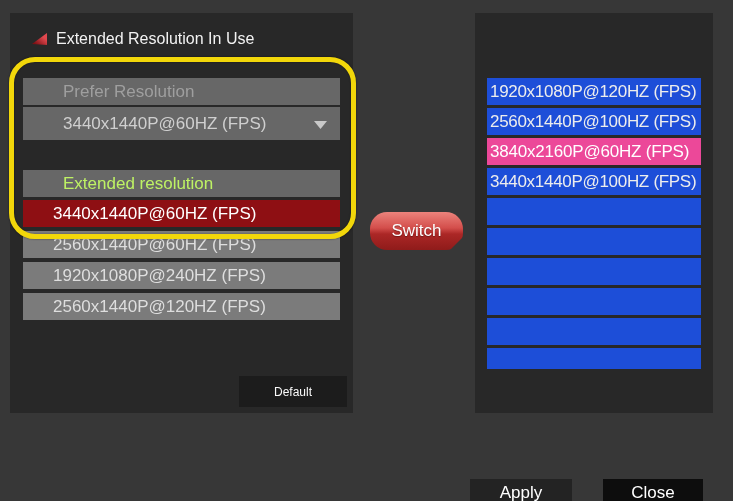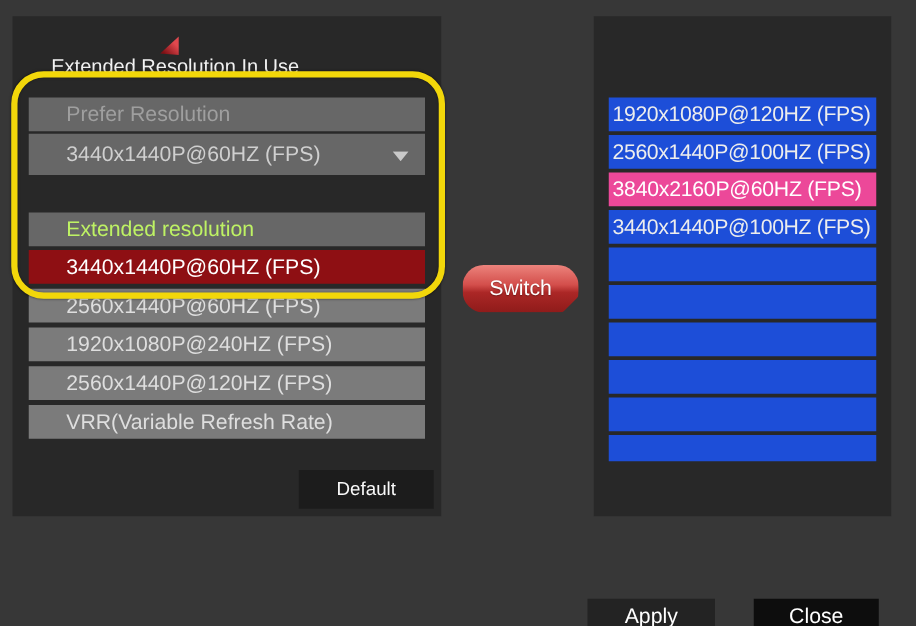--- a/index.html
+++ b/index.html
@@ -6,39 +6,39 @@
   body{
     width:733px;height:501px;overflow:hidden;position:relative;
     background:#373737;
     font-family:"Liberation Sans", sans-serif;
     -webkit-font-smoothing:antialiased;
   }
   .panel{position:absolute;background:#282828;}
   #left-panel{left:10px;top:13px;width:343px;height:400px;}
   #right-panel{left:475px;top:13px;width:238px;height:400px;}
 
-  .panel-header{position:absolute;display:flex;align-items:flex-start;flex-direction:column;}
+  .panel-header{position:absolute;display:flex;align-items:flex-start;}
   #left-panel .panel-header{left:22px;top:16px;align-items:center;}
   #right-panel .panel-header{left:20px;top:14px;}
 
   .tri-icon{
     width:15px;height:12px;flex:0 0 15px;
     clip-path:polygon(100% 0,100% 100%,0 92%);
     background:linear-gradient(to bottom left,#e0484e 30%,#7e1014 85%);
   }
   #right-panel .tri-icon{margin-top:4px;}
   .panel-title{
     margin-left:9px;color:#f2f2f2;font-size:16px;line-height:20px;
   }
   #left-panel .panel-title{white-space:nowrap;}
   #right-panel .panel-title{width:176px;}
 
   .bar{
     position:absolute;left:13px;width:317px;background:#676767;
-    box-sizing:border-box;padding-left:30px;
+    box-sizing:border-box;padding-left:40px;
     font-size:17px;display:flex;align-items:center;
   }
   #prefer-label{top:65px;height:27px;color:#9f9f9f;}
   #prefer-select{top:94px;height:33px;color:#cfcfcf;cursor:pointer;}
   #ext-label{top:157px;height:27px;color:#bef264;}
   .dd-arrow{
     position:absolute;right:13px;top:14px;width:13px;height:8px;
     clip-path:polygon(0 0,100% 0,50% 100%);
     background:#c9c9c9;
   }
@@ -69,21 +69,21 @@
 
   #highlight-box{
     position:absolute;left:9px;top:57px;width:337px;height:172px;
     border:5px solid #f2d70a;border-radius:26px;
     box-shadow:0 0 2px rgba(0,0,0,.6), inset 0 0 2px rgba(0,0,0,.4);
     pointer-events:none;z-index:5;
   }
 
   #default-btn{
     position:absolute;left:229px;top:363px;width:108px;height:31px;
-    background:#1c1c1c;color:#fafafa;font-size:15px;
+    background:#1c1c1c;color:#fafafa;font-size:12px;
     display:flex;align-items:center;justify-content:center;cursor:pointer;
   }
 
   #switch-btn{
     position:absolute;left:370px;top:212px;width:93px;height:38px;
     clip-path:polygon(0 0,100% 0,100% calc(100% - 13px),calc(100% - 13px) 100%,0 100%);
     background:linear-gradient(180deg,#ec837c 0%,#d34e4b 42%,#ab2726 58%,#8f1b1a 100%);
     color:#ffffff;font-size:17px;
     display:flex;align-items:center;justify-content:center;
     cursor:pointer;text-shadow:0 1px 1px rgba(0,0,0,.35);border-radius:17px;
@@ -113,21 +113,20 @@
     <span class="dd-arrow"></span>
   </div>
 
   <div class="bar" id="ext-label">Extended resolution</div>
 
   <div id="left-list">
     <div class="row selected">3440x1440P@60HZ (FPS)</div>
     <div class="row">2560x1440P@60HZ (FPS)</div>
     <div class="row">1920x1080P@240HZ (FPS)</div>
     <div class="row">2560x1440P@120HZ (FPS)</div>
-    <div class="row">VRR(Variable Refresh Rate)</div>
   </div>
 
   <div id="default-btn">Default</div>
 </div>
 
 <div id="highlight-box"></div>
 
 <div id="switch-btn">Switch</div>
 
 <div class="panel" id="right-panel">

